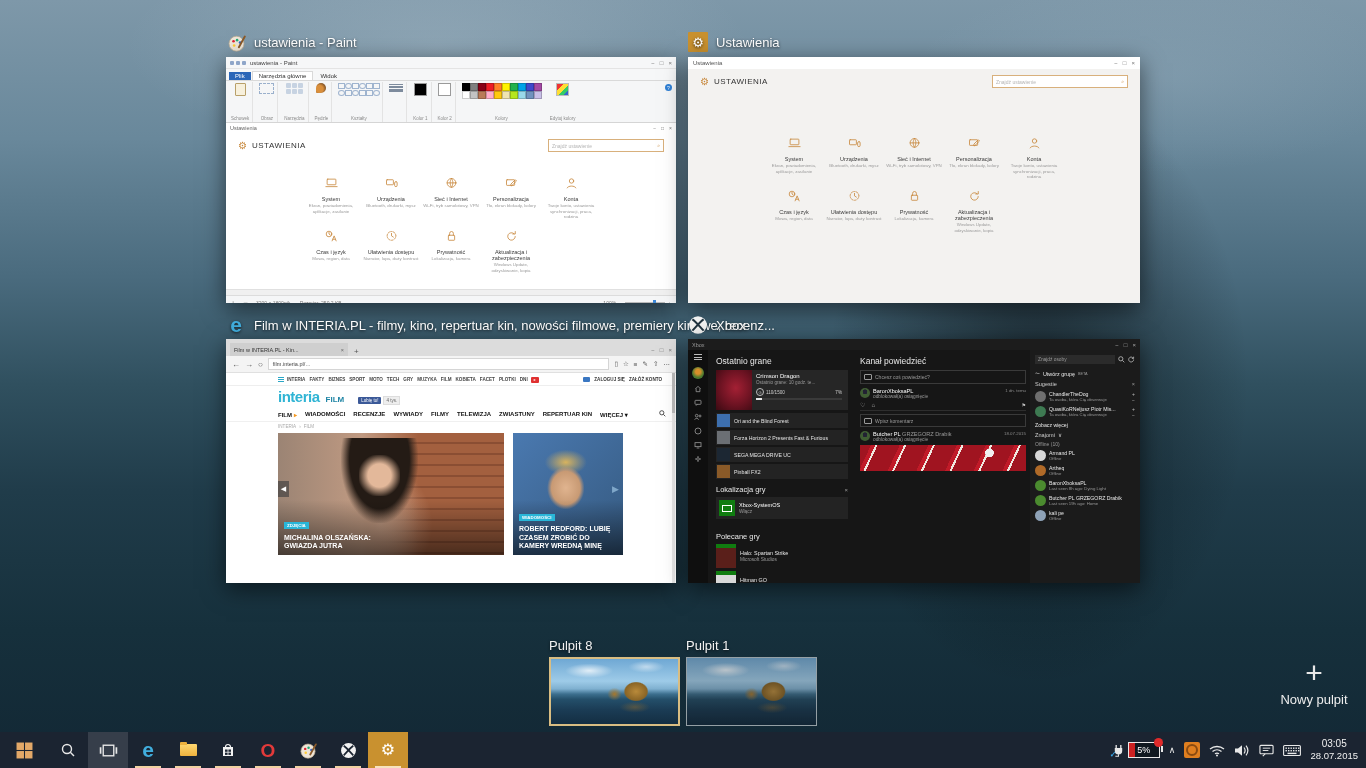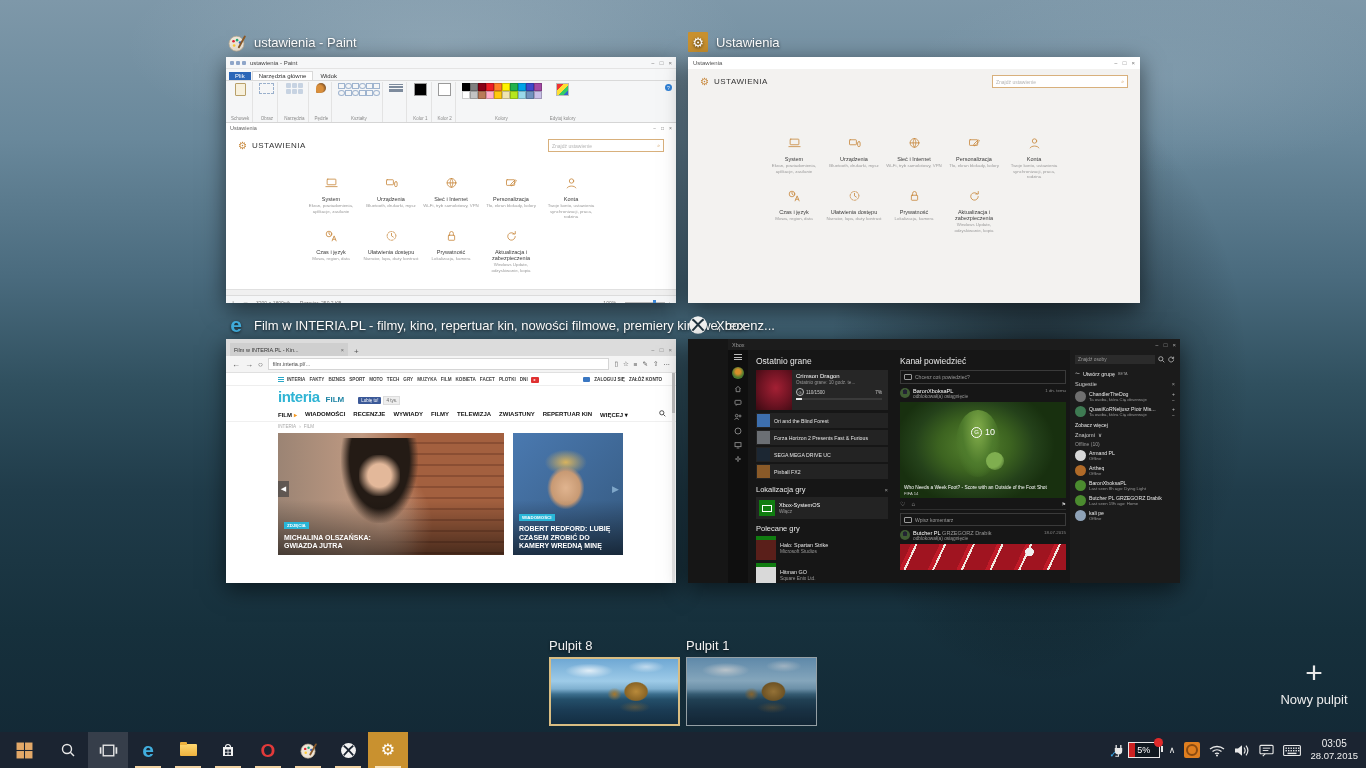--- a/index.html
+++ b/index.html
@@ -123,21 +123,21 @@
       linear-gradient(135deg,#4a79b0,#35597f);}
   .tagchip{position:absolute;left:6px;bottom:26px;background:#29b6d8;color:#fff;font-size:4.4px;font-weight:bold;padding:1px 3px;z-index:2;}
   .card2 .tagchip{bottom:34px;}
   .cardtitle{position:absolute;left:6px;right:6px;bottom:4px;color:#fff;font-size:7px;font-weight:bold;line-height:1.25;z-index:2;}
   .car-arrow{position:absolute;top:48px;width:11px;height:16px;background:rgba(20,30,40,.45);color:#fff;font-size:7px;display:flex;align-items:center;justify-content:center;z-index:3;}
   .car-left{left:52px;}
   .car-right{left:384px;background:transparent;color:#7fa7c9;font-size:9px;}
   .ed-scrollbar{position:absolute;right:1px;top:0;width:3px;height:100%;background:#e8e8e8;}
   .ed-scrollbar i{display:block;width:3px;height:40px;background:#bdbdbd;}
   
-  .xbwin{background:#161616;color:#ddd;padding-left:40px;}
+  .xbwin{background:#161616;color:#ddd;}
   .xb-title{height:11px;display:flex;align-items:center;padding:0 4px;background:#1c1c1c;}
   .xb-title .t{font-size:5.5px;color:#999;}
   .xb-title .winctl{margin-left:auto;color:#aaa;}
   .xb-title .winctl span{color:#aaa;}
   .xb-body{position:relative;height:233px;display:flex;}
   .xb-rail{width:20px;background:#0f0f0f;display:flex;flex-direction:column;align-items:center;padding-top:3px;gap:6px;}
   .xb-burger i{display:block;width:8px;height:1.2px;background:#bbb;margin:1.2px 0;}
   .xb-ava{width:12px;height:12px;border-radius:50%;background:radial-gradient(circle at 50% 40%,#d88f2a 25%,#4c7a2f 60%);}
   .xb-rail svg{width:8px;height:8px;stroke:#9a9a9a;fill:none;stroke-width:1.2;}
   .xb-col1{width:146px;padding:4px 0 0 8px;box-sizing:border-box;}
@@ -793,21 +793,21 @@
         </div>
         <div class="xb-stream">
           <span class="xb-sic">
               <i></i>
             </span>
           <span>
             <div class="n">Xbox-SystemOS</div>
             <div class="a">Włącz</div>
           </span>
         </div>
-        <div class="xb-h2row" style="margin-top:5px;">
+        <div class="xb-h2row" style="margin-top:13px;">
           <span class="h">Polecane gry</span>
         </div>
         <div class="xb-rec">
           <div class="xb-rrow">
             <span class="xb-rart" style="background: rgb(90, 31, 26);"></span>
             <span>
               <div class="n">Halo: Spartan Strike</div>
               <div class="p">Microsoft Studios</div>
             </span>
           </div>
@@ -829,30 +829,20 @@
           <span class="bub"></span>
           <span class="ph">Chcesz coś powiedzieć?</span>
         </div>
         <div class="post-head">
           <span class="pava"></span>
           <span class="who">
             <div class="u">BaronXboksaPL</div>
             <div class="act">odblokował(a) osiągnięcie</div>
           </span>
           <span class="tm">1 dn. temu</span>
-        </div>
-        <div class="pmedia">
-          <span class="leg"></span>
-            <span class="ball"></span>
-          <span class="ach">
-            <span class="gs">G</span>
-            <span class="pts">10</span>
-          </span>
-          <span class="pcap">Who Needs a Week Foot? - Score with an Outside of the Foot Shot</span>
-          <span class="pgame">FIFA 14</span>
         </div>
         <div class="pactions">
           <span>♡</span>
           <span>⌂</span>
           <span class="r">⚑</span>
         </div>
         <div class="xb-comment">
           <span class="bub"></span>
           <span class="ph">Wpisz komentarz</span>
         </div>

